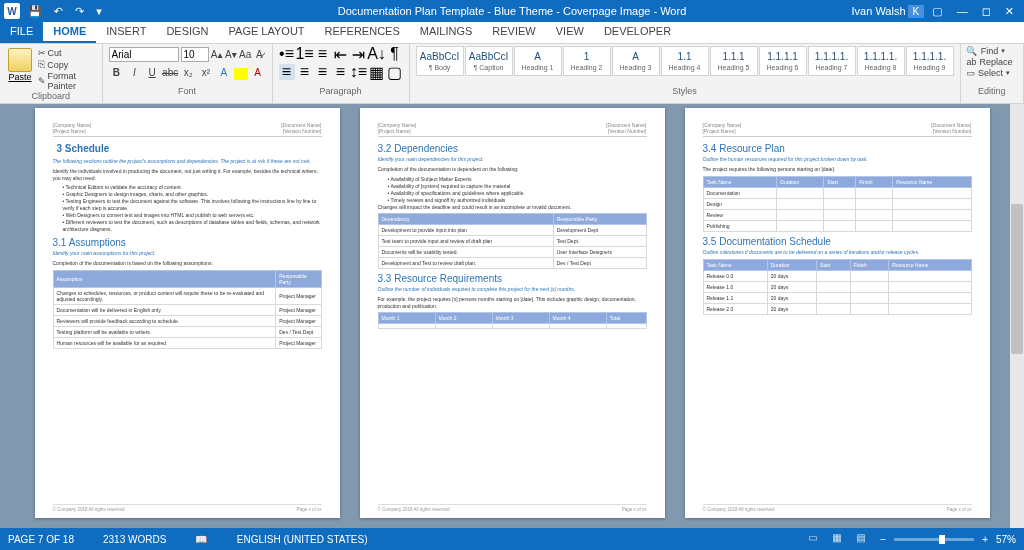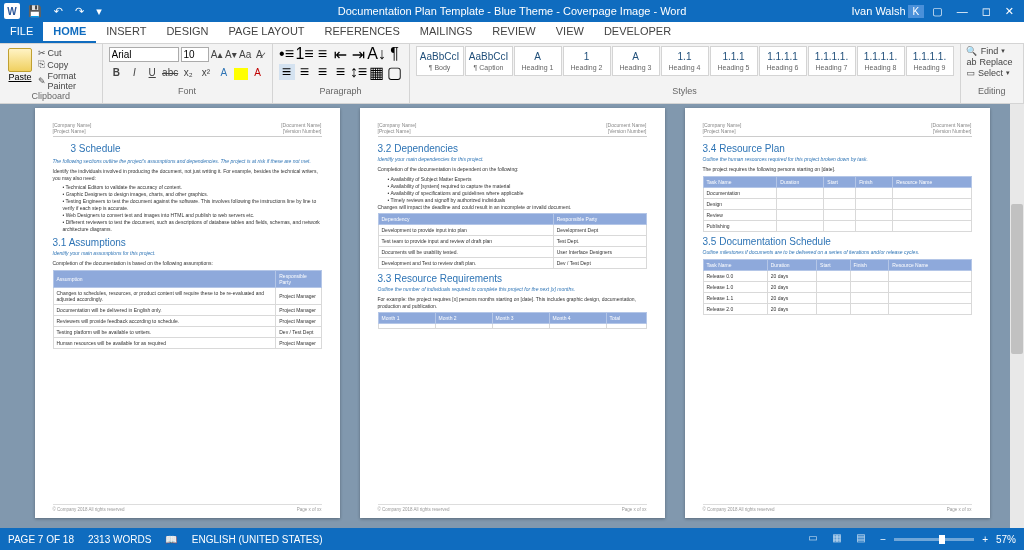--- a/index.html
+++ b/index.html
@@ -41,35 +41,35 @@
 .style-item { width: 48px; height: 30px; border: 1px solid #d4d4d4; background: #fff; font-size: 8px; display: flex; flex-direction: column; align-items: center; justify-content: center; cursor: pointer; padding: 2px; }
 .style-preview { font-size: 10px; color: #1f4e79; }
 .style-name { font-size: 7px; color: #666; margin-top: 2px; text-align: center; }
 
 .editing-col { display: flex; flex-direction: column; gap: 1px; font-size: 9px; }
 .edit-row { display: flex; align-items: center; gap: 3px; cursor: pointer; color: #444; }
 
 .workspace { background: #8198ae; height: 424px; overflow: hidden; position: relative; display: flex; justify-content: center; gap: 20px; padding: 4px 14px; }
 .page { background: #fff; width: 305px; height: 410px; box-shadow: 0 1px 3px rgba(0,0,0,0.3); padding: 14px 18px; font-size: 5.5px; color: #333; position: relative; }
 .page-header { display: flex; justify-content: space-between; color: #888; font-size: 5px; border-bottom: 1px solid #ccc; padding-bottom: 2px; margin-bottom: 6px; }
-.h3 { color: #2e74b5; font-size: 10px; margin: 4px 18px; font-weight: normal; }
+.h3 { color: #2e74b5; font-size: 10px; margin: 4px 4px; font-weight: bold; }
 .h3-sub { color: #2e74b5; font-size: 10px; margin: 4px 0 2px; font-weight: normal; }
 .italic-note { font-style: italic; color: #2e74b5; font-size: 5px; margin: 2px 0 4px; }
 .body-text { font-size: 5px; line-height: 1.3; margin-bottom: 3px; }
 .bullet { font-size: 5px; margin-left: 10px; line-height: 1.4; }
 .bullet::before { content: "• "; }
 .doc-table { width: 100%; border-collapse: collapse; font-size: 5px; margin-top: 3px; }
 .doc-table th { background: #8ea9db; color: #fff; padding: 2px 3px; text-align: left; font-weight: normal; border: 1px solid #b4c6e7; }
 .doc-table td { padding: 2px 3px; border: 1px solid #d9d9d9; }
 .page-footer { position: absolute; bottom: 6px; left: 18px; right: 18px; display: flex; justify-content: space-between; color: #999; font-size: 4.5px; border-top: 1px solid #ddd; padding-top: 2px; }
 
 .scrollbar-v { position: absolute; right: 0; top: 0; bottom: 0; width: 14px; background: #e8e8e8; }
 .scroll-thumb { position: absolute; top: 100px; width: 12px; left: 1px; height: 150px; background: #c1c1c1; border-radius: 2px; }
 
-.statusbar { background: #0f6cbf; height: 22px; display: flex; align-items: center; color: #fff; font-size: 10px; padding: 0 8px; gap: 14px; }
+.statusbar { background: #0f6cbf; height: 22px; display: flex; align-items: center; color: #fff; font-size: 10px; padding: 0 8px; gap: 29px; }
 .status-item { display: flex; align-items: center; gap: 3px; }
 .status-right { margin-left: auto; display: flex; align-items: center; gap: 8px; }
 .view-btn { width: 16px; height: 14px; cursor: pointer; opacity: 0.8; }
 .zoom-slider { width: 80px; height: 3px; background: rgba(255,255,255,0.4); position: relative; }
 .zoom-handle { position: absolute; left: 45px; top: -3px; width: 6px; height: 9px; background: #fff; }
 </style>
 </head>
 <body>
 
 <div class="titlebar">

